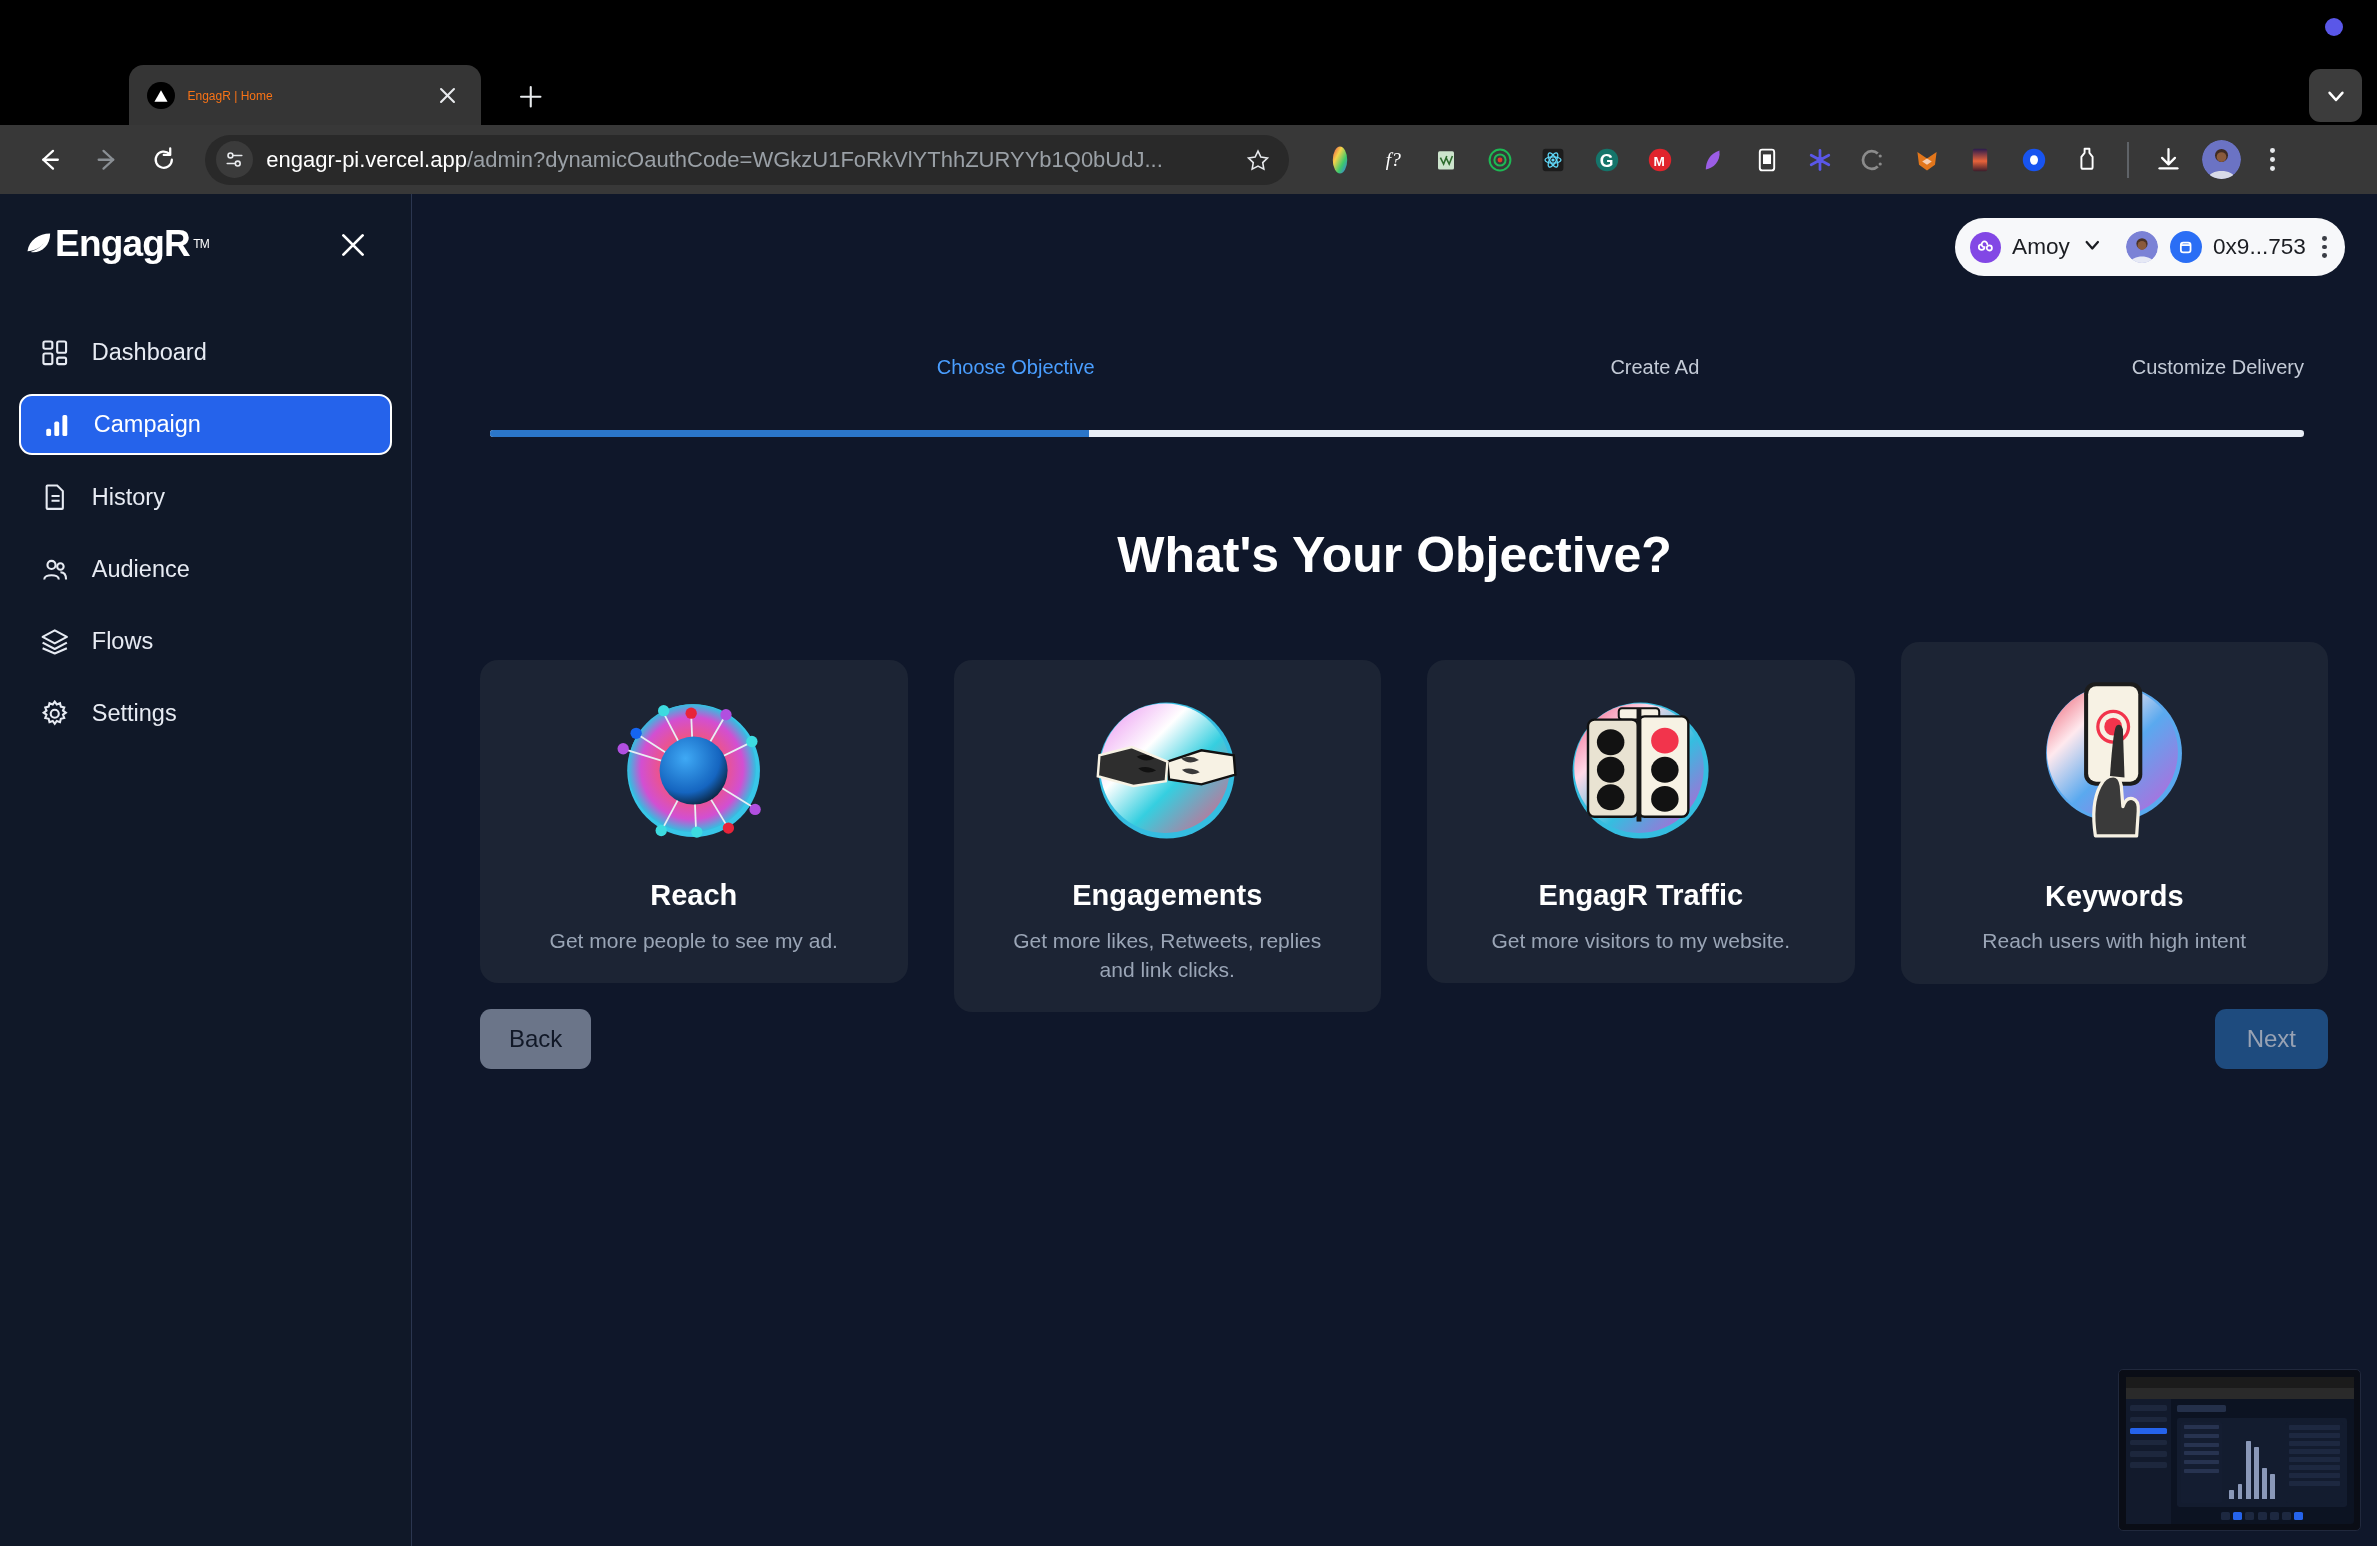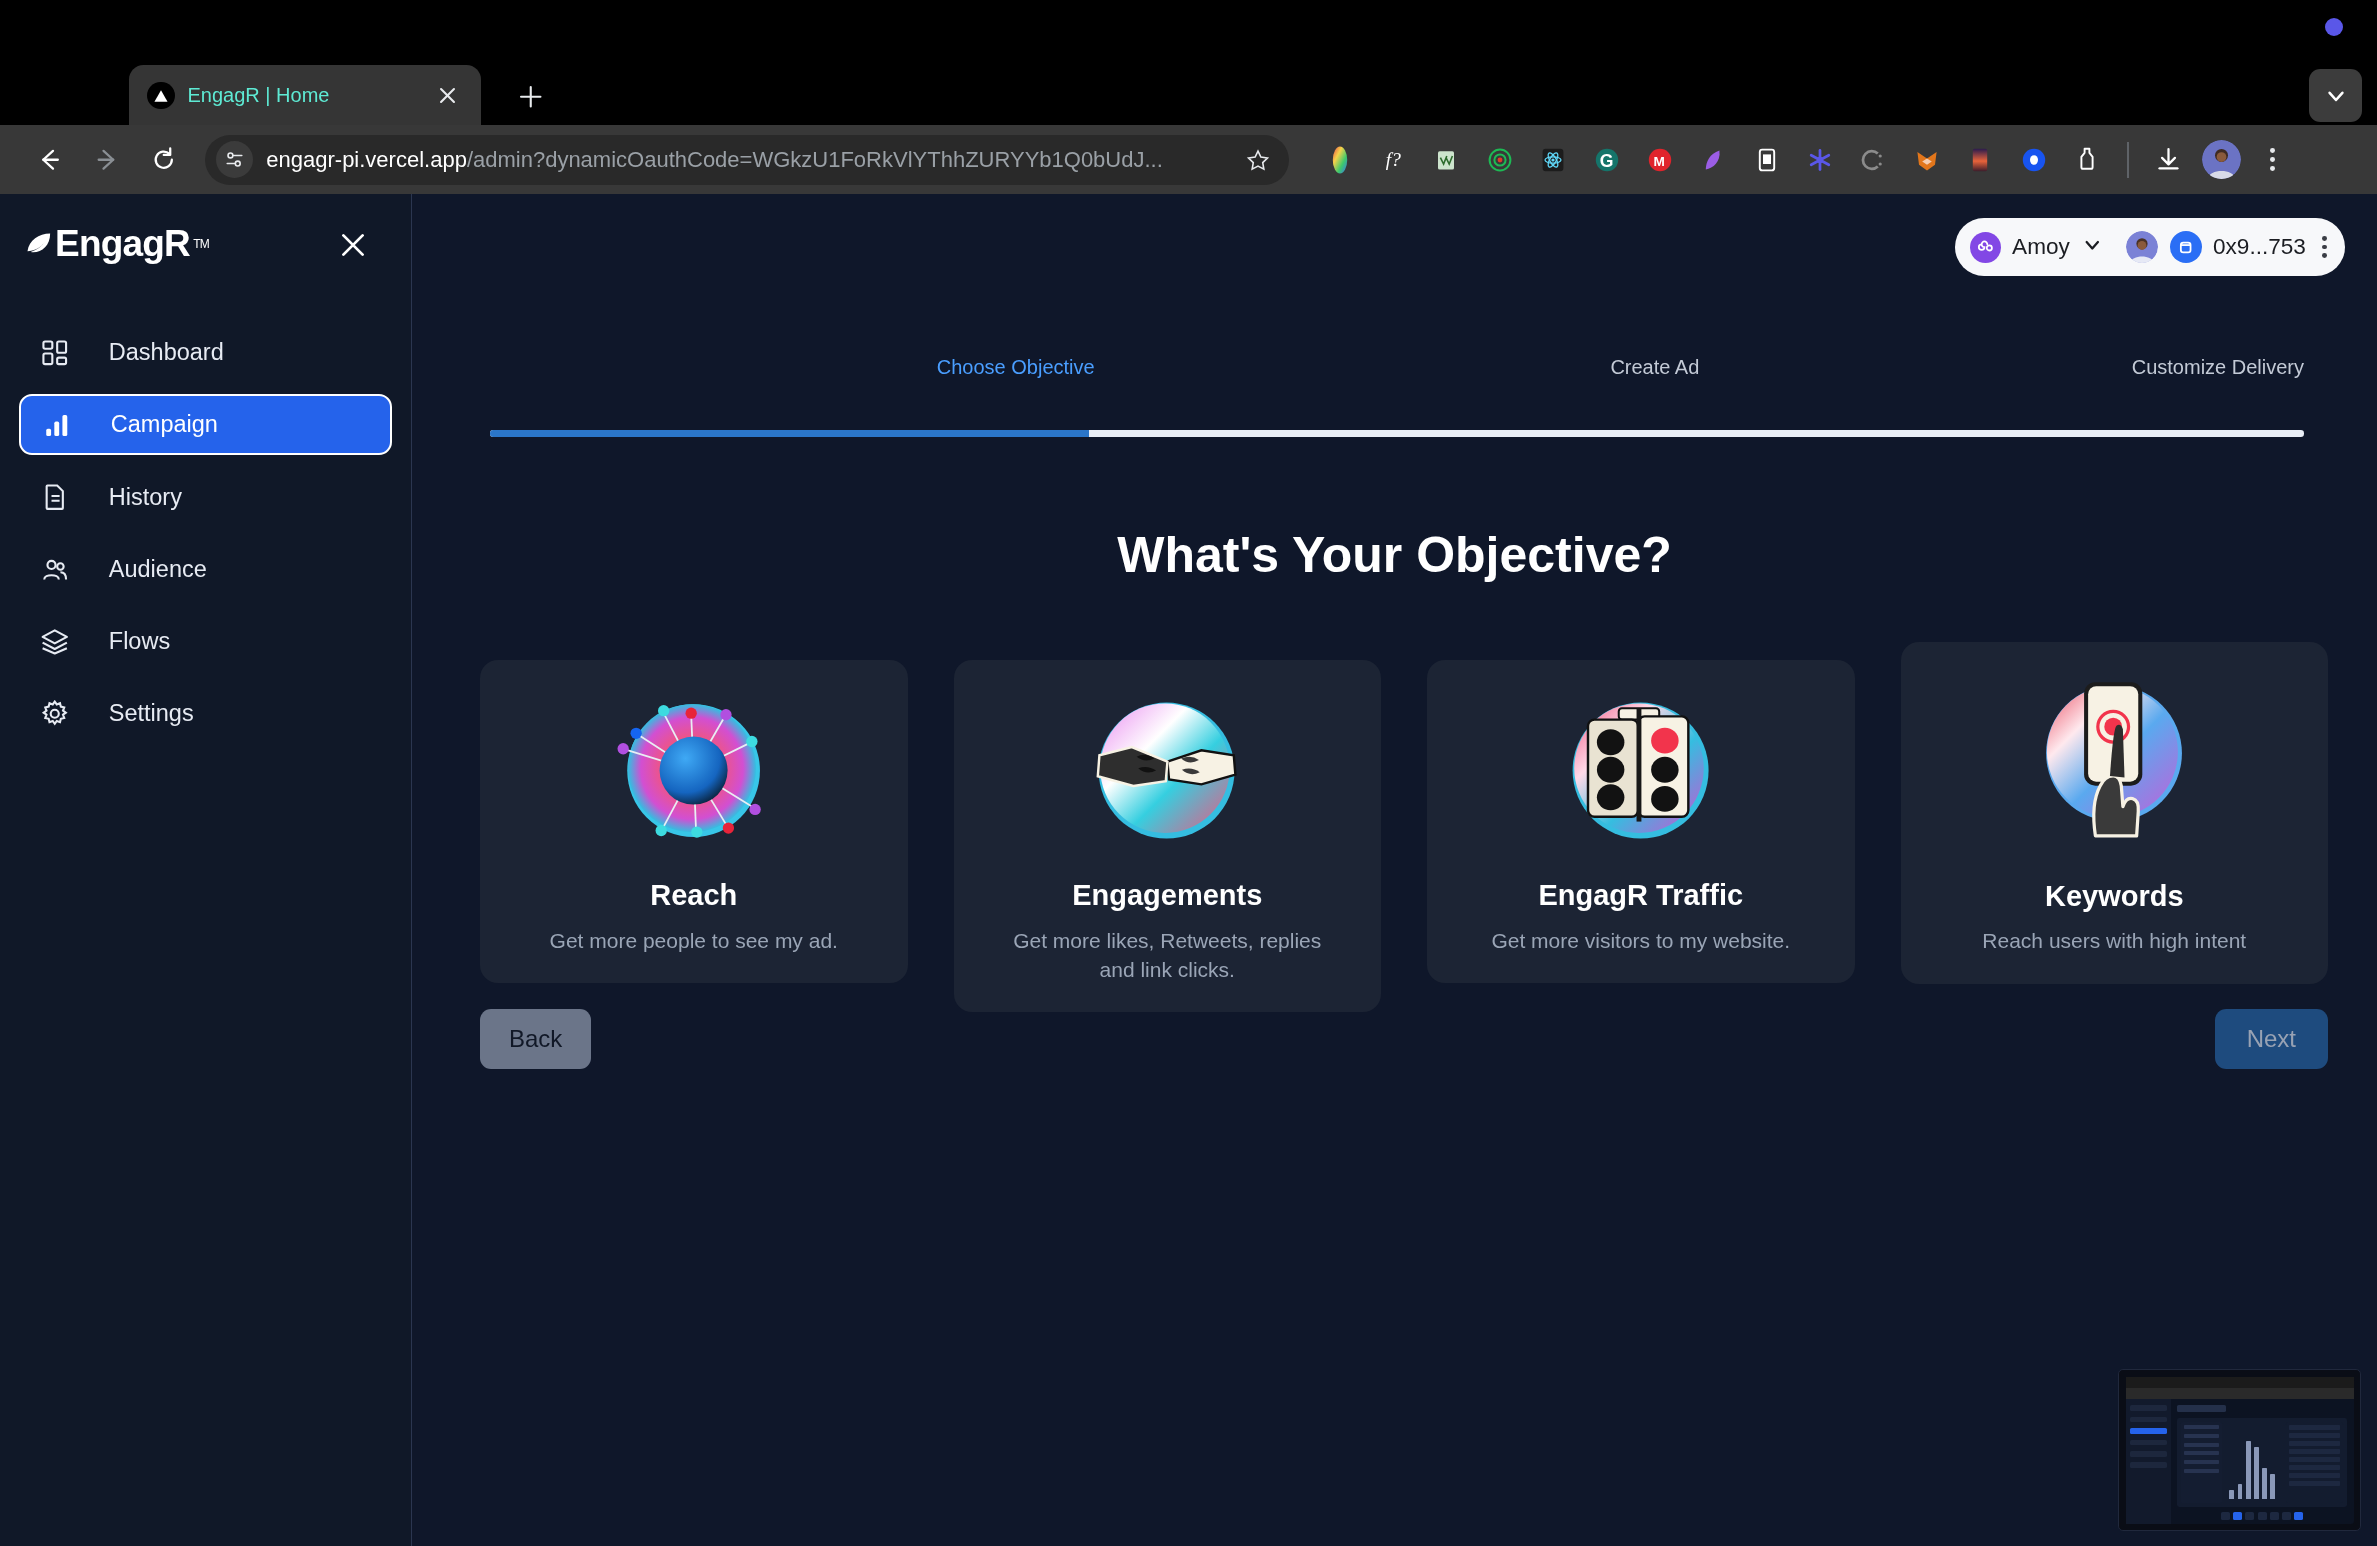--- a/index.html
+++ b/index.html
@@ -28,21 +28,21 @@
     border-radius: 14.6px 14.6px 0 0;
     display: flex; align-items: center; padding: 0 18px;
   }
   .tab-favicon {
     width: 27.5px; height: 27.5px; border-radius: 50%;
     background: #000; display:flex; align-items:center; justify-content:center;
     flex: 0 0 auto; margin-right: 13px;
   }
   .tab-favicon svg { display:block; }
   .tab-title {
-    color: #5eead4; font-size: 20px; white-space: nowrap;
+    color: #f97316; font-size: 12px; white-space: nowrap;
     overflow: hidden; text-overflow: ellipsis; flex: 1 1 auto;
   }
   .tab-close {
     width: 31px; height: 31px; flex: 0 0 auto;
     display:flex; align-items:center; justify-content:center;
     color:#e8eaed; font-size: 24px; line-height: 1;
   }
   .new-tab {
     position: absolute; left: 511px; top: 77px;
     width: 40px; height: 40px; color:#e8eaed;
@@ -108,21 +108,21 @@
   .brand {
     display:flex; align-items:center; gap:3.2px;
     color:#fff; font-size: 37px; font-weight:700; letter-spacing:-0.8px;
   }
   .brand-mark { width: 34px; height:34px; flex:0 0 auto; margin-right:-3.2px; }
   .brand-tm { font-size: 12px; vertical-align: super; font-weight:400; }
   .side-close { width:44px; height:44px; display:flex; align-items:center; justify-content:center; }
 
   .nav { margin-top: 42px; padding: 0 19.4px; }
   .nav-item {
-    display:flex; align-items:center; gap: 38px;
+    display:flex; align-items:center; gap: 21px;
     height: 61px; padding: 0 19.4px; border-radius: 13px;
     color:#e7ebf3; font-size: 23.5px; margin-bottom: 11.3px;
   }
   .nav-item.active {
     background:#2563eb; color:#fff;
     border: 2.4px solid #ffffff;
   }
   .nav-ic { width: 32px; height:32px; flex:0 0 auto; display:flex; align-items:center; justify-content:center;}
 
   .main { flex: 1 1 auto; position: relative; }

